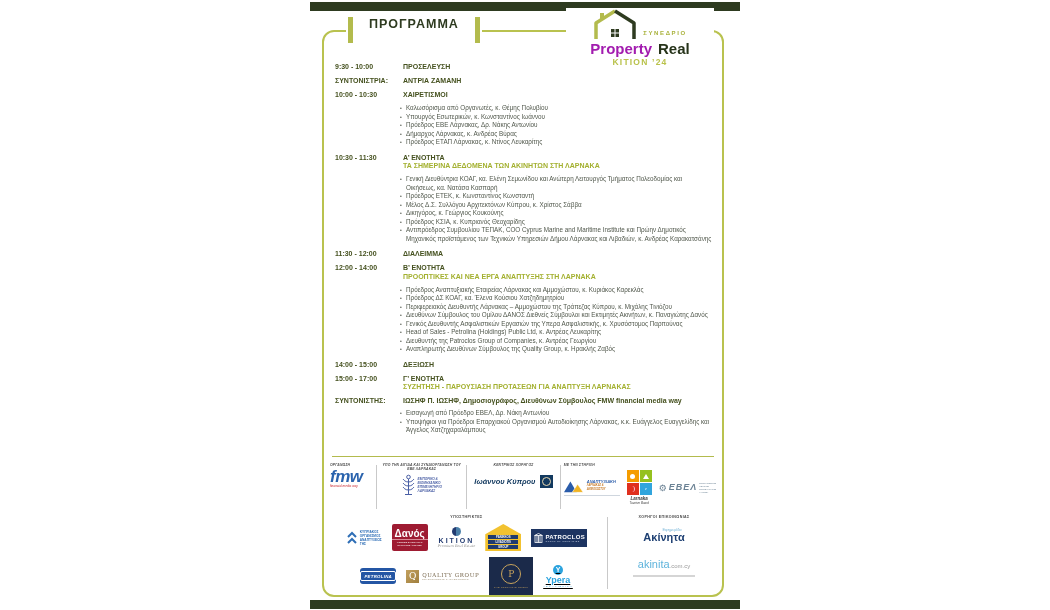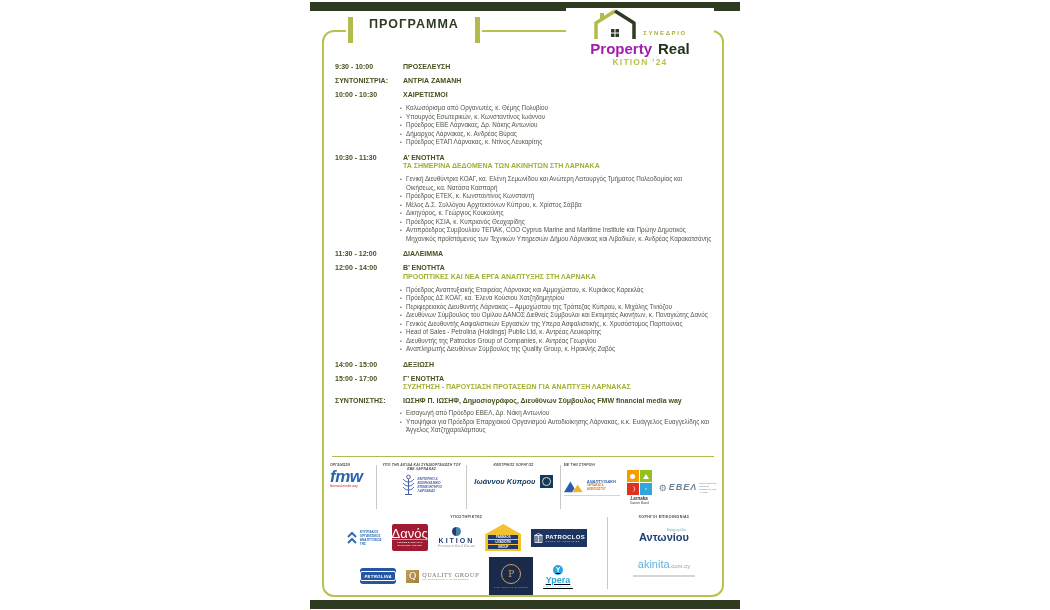--- a/index.html
+++ b/index.html
@@ -71,21 +71,21 @@
   .f2left{flex:1;text-align:center;}
   .f2sep{width:1px;background:#c9c9c9;margin:2px 4px;height:72px;}
   .f2right{width:104px;text-align:center;}
   .suplabel{font-size:3.6px;font-weight:bold;color:#4a4a4a;letter-spacing:0.4px;margin-bottom:5px;}
   .suprow{display:flex;justify-content:center;align-items:center;gap:10px;}
   .suprow.b{margin-top:6px;}
   .koag{display:flex;align-items:center;gap:2px;}
   .koag-text{font-size:3.2px;font-weight:bold;color:#2e6eb6;line-height:4px;text-align:left;}
   .danos{width:36px;height:27px;background:#9e1b32;border-radius:2px;color:#fff;
          display:flex;flex-direction:column;align-items:center;justify-content:center;}
-  .danos-name{font-size:13px;font-weight:normal;line-height:9px;}
+  .danos-name{font-size:10px;font-weight:bold;line-height:9px;}
   .danos-sub{font-size:2.2px;line-height:3px;border-top:0.5px solid #d98a96;margin-top:1px;padding-top:1px;}
   .kition{text-align:center;}
   .kition-ic{width:9px;height:9px;border-radius:50%;margin:0 auto 1px;
              background:linear-gradient(90deg,#223a70 50%,#4a7fa8 50%);}
   .kition-name{font-size:7px;font-weight:600;color:#223a70;letter-spacing:2px;line-height:7px;}
   .kition-sub{font-size:3.5px;font-style:italic;color:#8a8a8a;font-family:"DejaVu Serif",serif;}
   .livad{width:36px;height:27px;background:#f2c230;
          clip-path:polygon(50% 0,100% 38%,100% 100%,0 100%,0 38%);
          display:flex;flex-direction:column;align-items:center;justify-content:flex-end;padding-bottom:2px;box-sizing:border-box;}
   .livad .strip{background:#1f3a6e;color:#fff;font-size:2.8px;font-weight:bold;line-height:4.2px;
@@ -385,21 +385,21 @@
             <div class="yp-name">Ypera</div>
             <div class="yp-sub">ΑΣΦΑΛΙΣΤΙΚΗ</div>
           </div>
         </div>
       </div>
       <div class="f2sep"></div>
       <div class="f2right">
         <div class="media-label">ΧΟΡΗΓΟΙ ΕΠΙΚΟΙΝΩΝΙΑΣ</div>
         <div class="np">
           <div class="np-top">Εφημερίδα</div>
-          <div class="np-name">Αντωνίου</div>
+          <div class="np-name">Ακίνητα</div>
         </div>
         <div class="site">
           <span class="site-name">akinita</span><span class="site-suffix">.com.cy</span>
           <div class="site-tag"></div>
         </div>
       </div>
     </div>
   </div>
 
   <div class="title-block">

